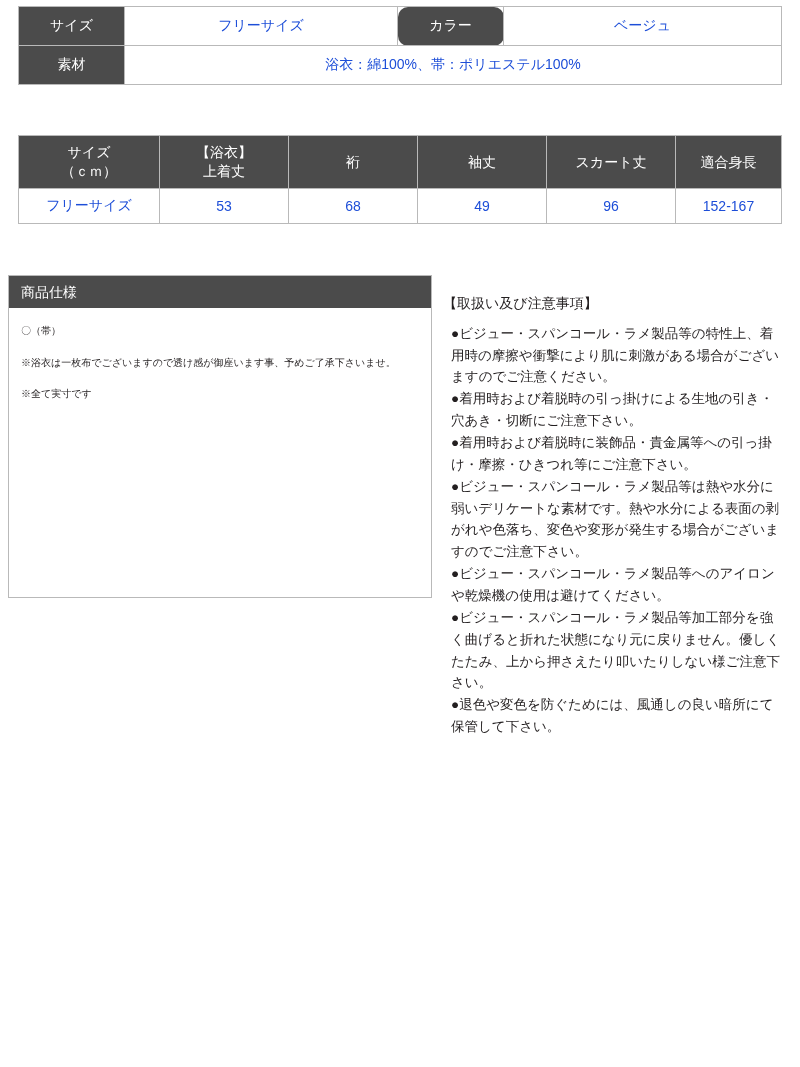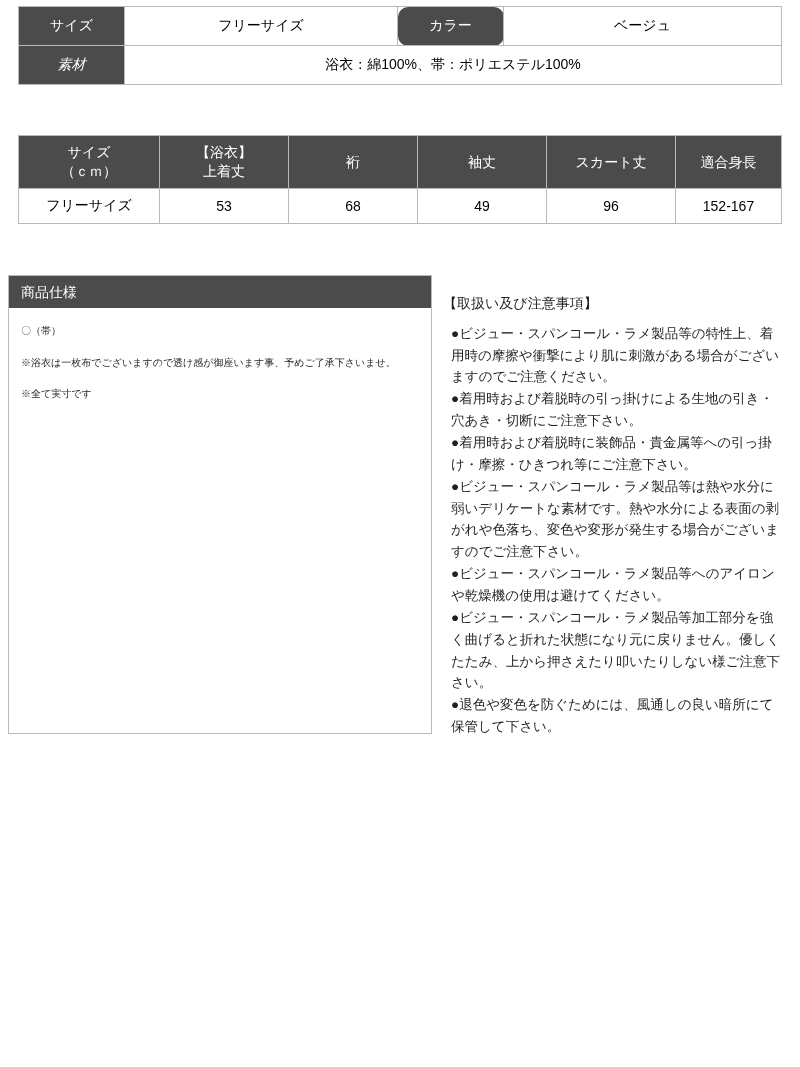--- a/index.html
+++ b/index.html
@@ -27,21 +27,21 @@
     border-collapse: collapse;
     table-layout: fixed;
   }
   td, th {
     border: 1px solid #b9b9b9;
     font-weight: normal;
     font-size: 14px;
     text-align: center;
     vertical-align: middle;
     padding: 0;
-    color: #000000;
+    color: #1d4ed8;
   }
   .hdr {
     background: #4b4b4b;
     color: #ffffff;
   }
 
   
   .tbl-spec {
     position: absolute;
     left: 18px;
@@ -66,21 +66,21 @@
   .tbl-meas td.val {
     height: 34px;
   }
 
   
   .box-spec {
     position: absolute;
     left: 8px;
     top: 275px;
     width: 424px;
-    height: 459px;
+    height: 323px;
     border: 1px solid #b9b9b9;
     box-sizing: border-box;
     background: #ffffff;
   }
   .box-spec-title {
     background: #4b4b4b;
     color: #ffffff;
     font-size: 14px;
     height: 32px;
     line-height: 32px;
@@ -133,21 +133,21 @@
 
   <table class="tbl-spec">
     <tbody>
       <tr>
         <td class="hdr" style="width:105px;">サイズ</td>
         <td style="width:272px;">フリーサイズ</td>
         <td class="hdr" style="width:105px;border-radius:10px;">カラー</td>
         <td>ベージュ</td>
       </tr>
       <tr>
-        <td class="hdr" style="width:105px;font-style:italic;">素材</td>
+        <td class="hdr" style="width:105px;">素材</td>
         <td colspan="3">浴衣：綿100%、帯：ポリエステル100%</td>
       </tr>
     </tbody>
   </table>
 
   <table class="tbl-meas">
     <tbody>
       <tr>
         <td class="hdr" style="width:140px;">
           <div>サイズ</div>

